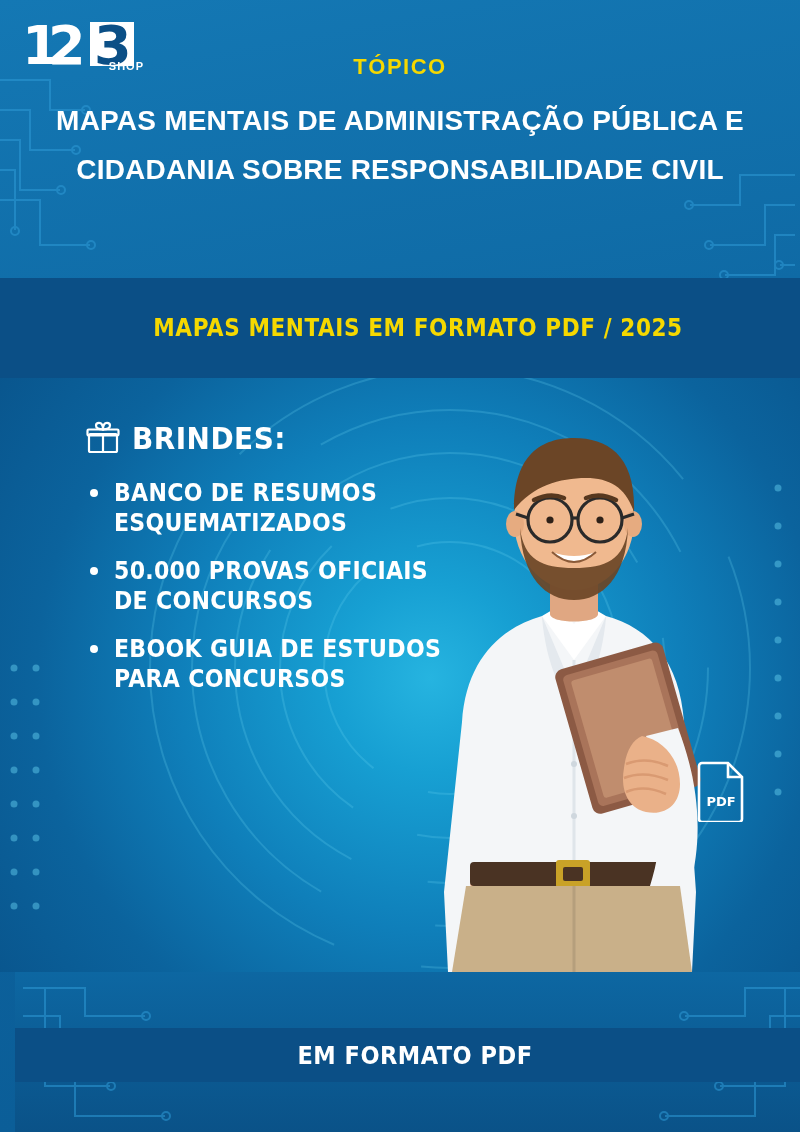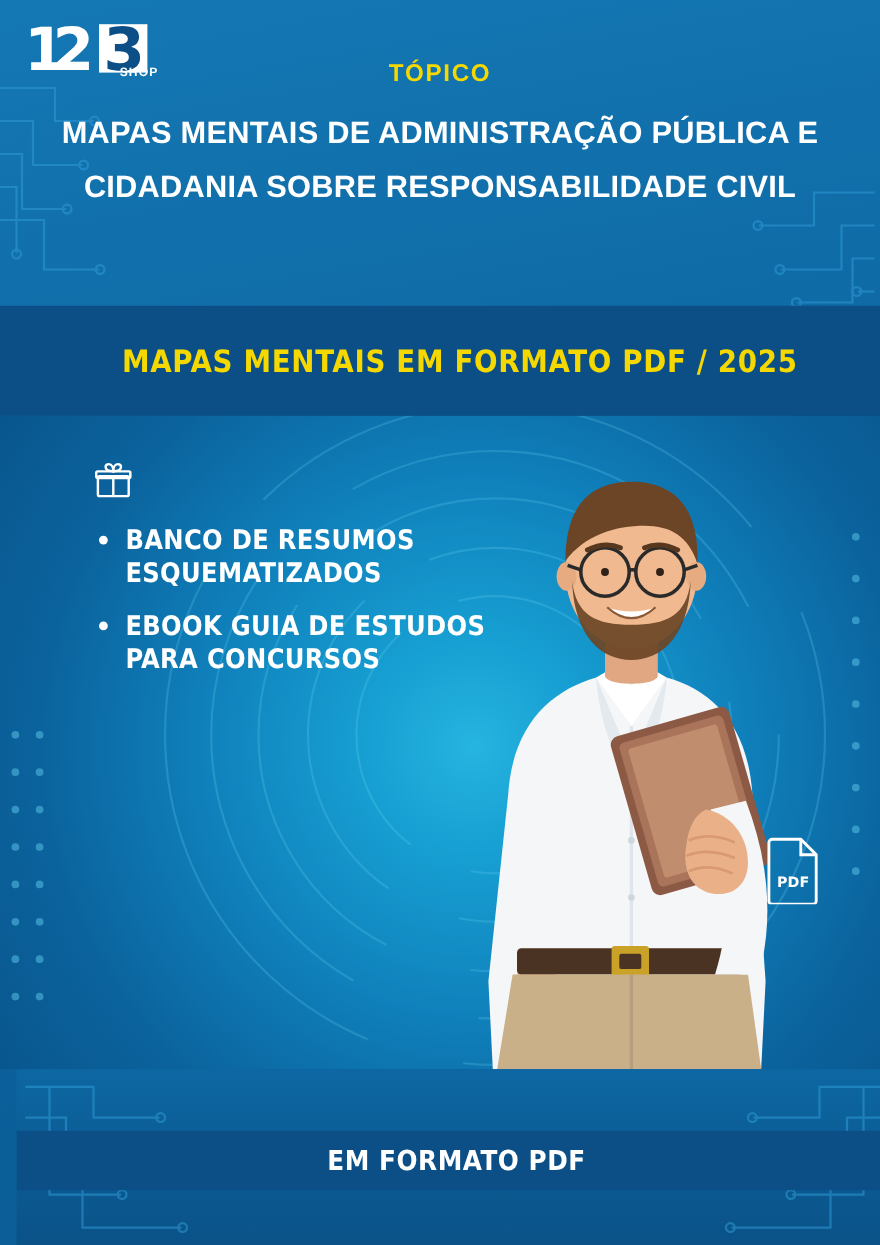--- a/index.html
+++ b/index.html
@@ -92,21 +92,21 @@
     top: 278px; left: 0;
     width: 800px; height: 100px;
     background: #0b4f86;
     display: flex;
     align-items: center;
     justify-content: center;
     z-index: 6;
   }
   .subbar-text {
     color: #f5d800;
-    font-size: 28px;
+    font-size: 24px;
     font-weight: bold;
     letter-spacing: .6px;
     font-family: "DejaVu Sans Condensed", "Liberation Sans", sans-serif;
     text-align: center;
     margin-left: 36px;
   }
 
   
   .body-area {
     position: absolute;
@@ -302,23 +302,25 @@
       <div class="brindes-head">
         <svg width="34" height="34" viewBox="0 0 34 34">
           <g fill="none" stroke="#ffffff" stroke-width="2.2">
             <rect x="3" y="13" width="28" height="18" rx="1.5"></rect>
             <line x1="17" y1="13" x2="17" y2="31"></line>
             <rect x="1.5" y="8.5" width="31" height="6" rx="1.2"></rect>
             <path d="M17 8.5c-4-0.2-7-1.6-7-4 0-1.6 1.3-2.6 3-2.6 2.6 0 4 3 4 6.6z"></path>
             <path d="M17 8.5c4-0.2 7-1.6 7-4 0-1.6-1.3-2.6-3-2.6-2.6 0-4 3-4 6.6z"></path>
           </g>
         </svg>
+        <span class="brindes-title">BRINDES:</span>
       </div>
       <ul class="gift-list">
         <li>BANCO DE RESUMOS ESQUEMATIZADOS</li>
+        <li>50.000 PROVAS OFICIAIS DE CONCURSOS</li>
         <li>EBOOK GUIA DE ESTUDOS PARA CONCURSOS</li>
       </ul>
     </div>
 
     <svg class="person" viewBox="0 0 390 580">
       <defs>
         <clipPath id="personClip">
             <rect x="0" y="0" width="390" height="580"></rect>
           </clipPath>
       </defs>

